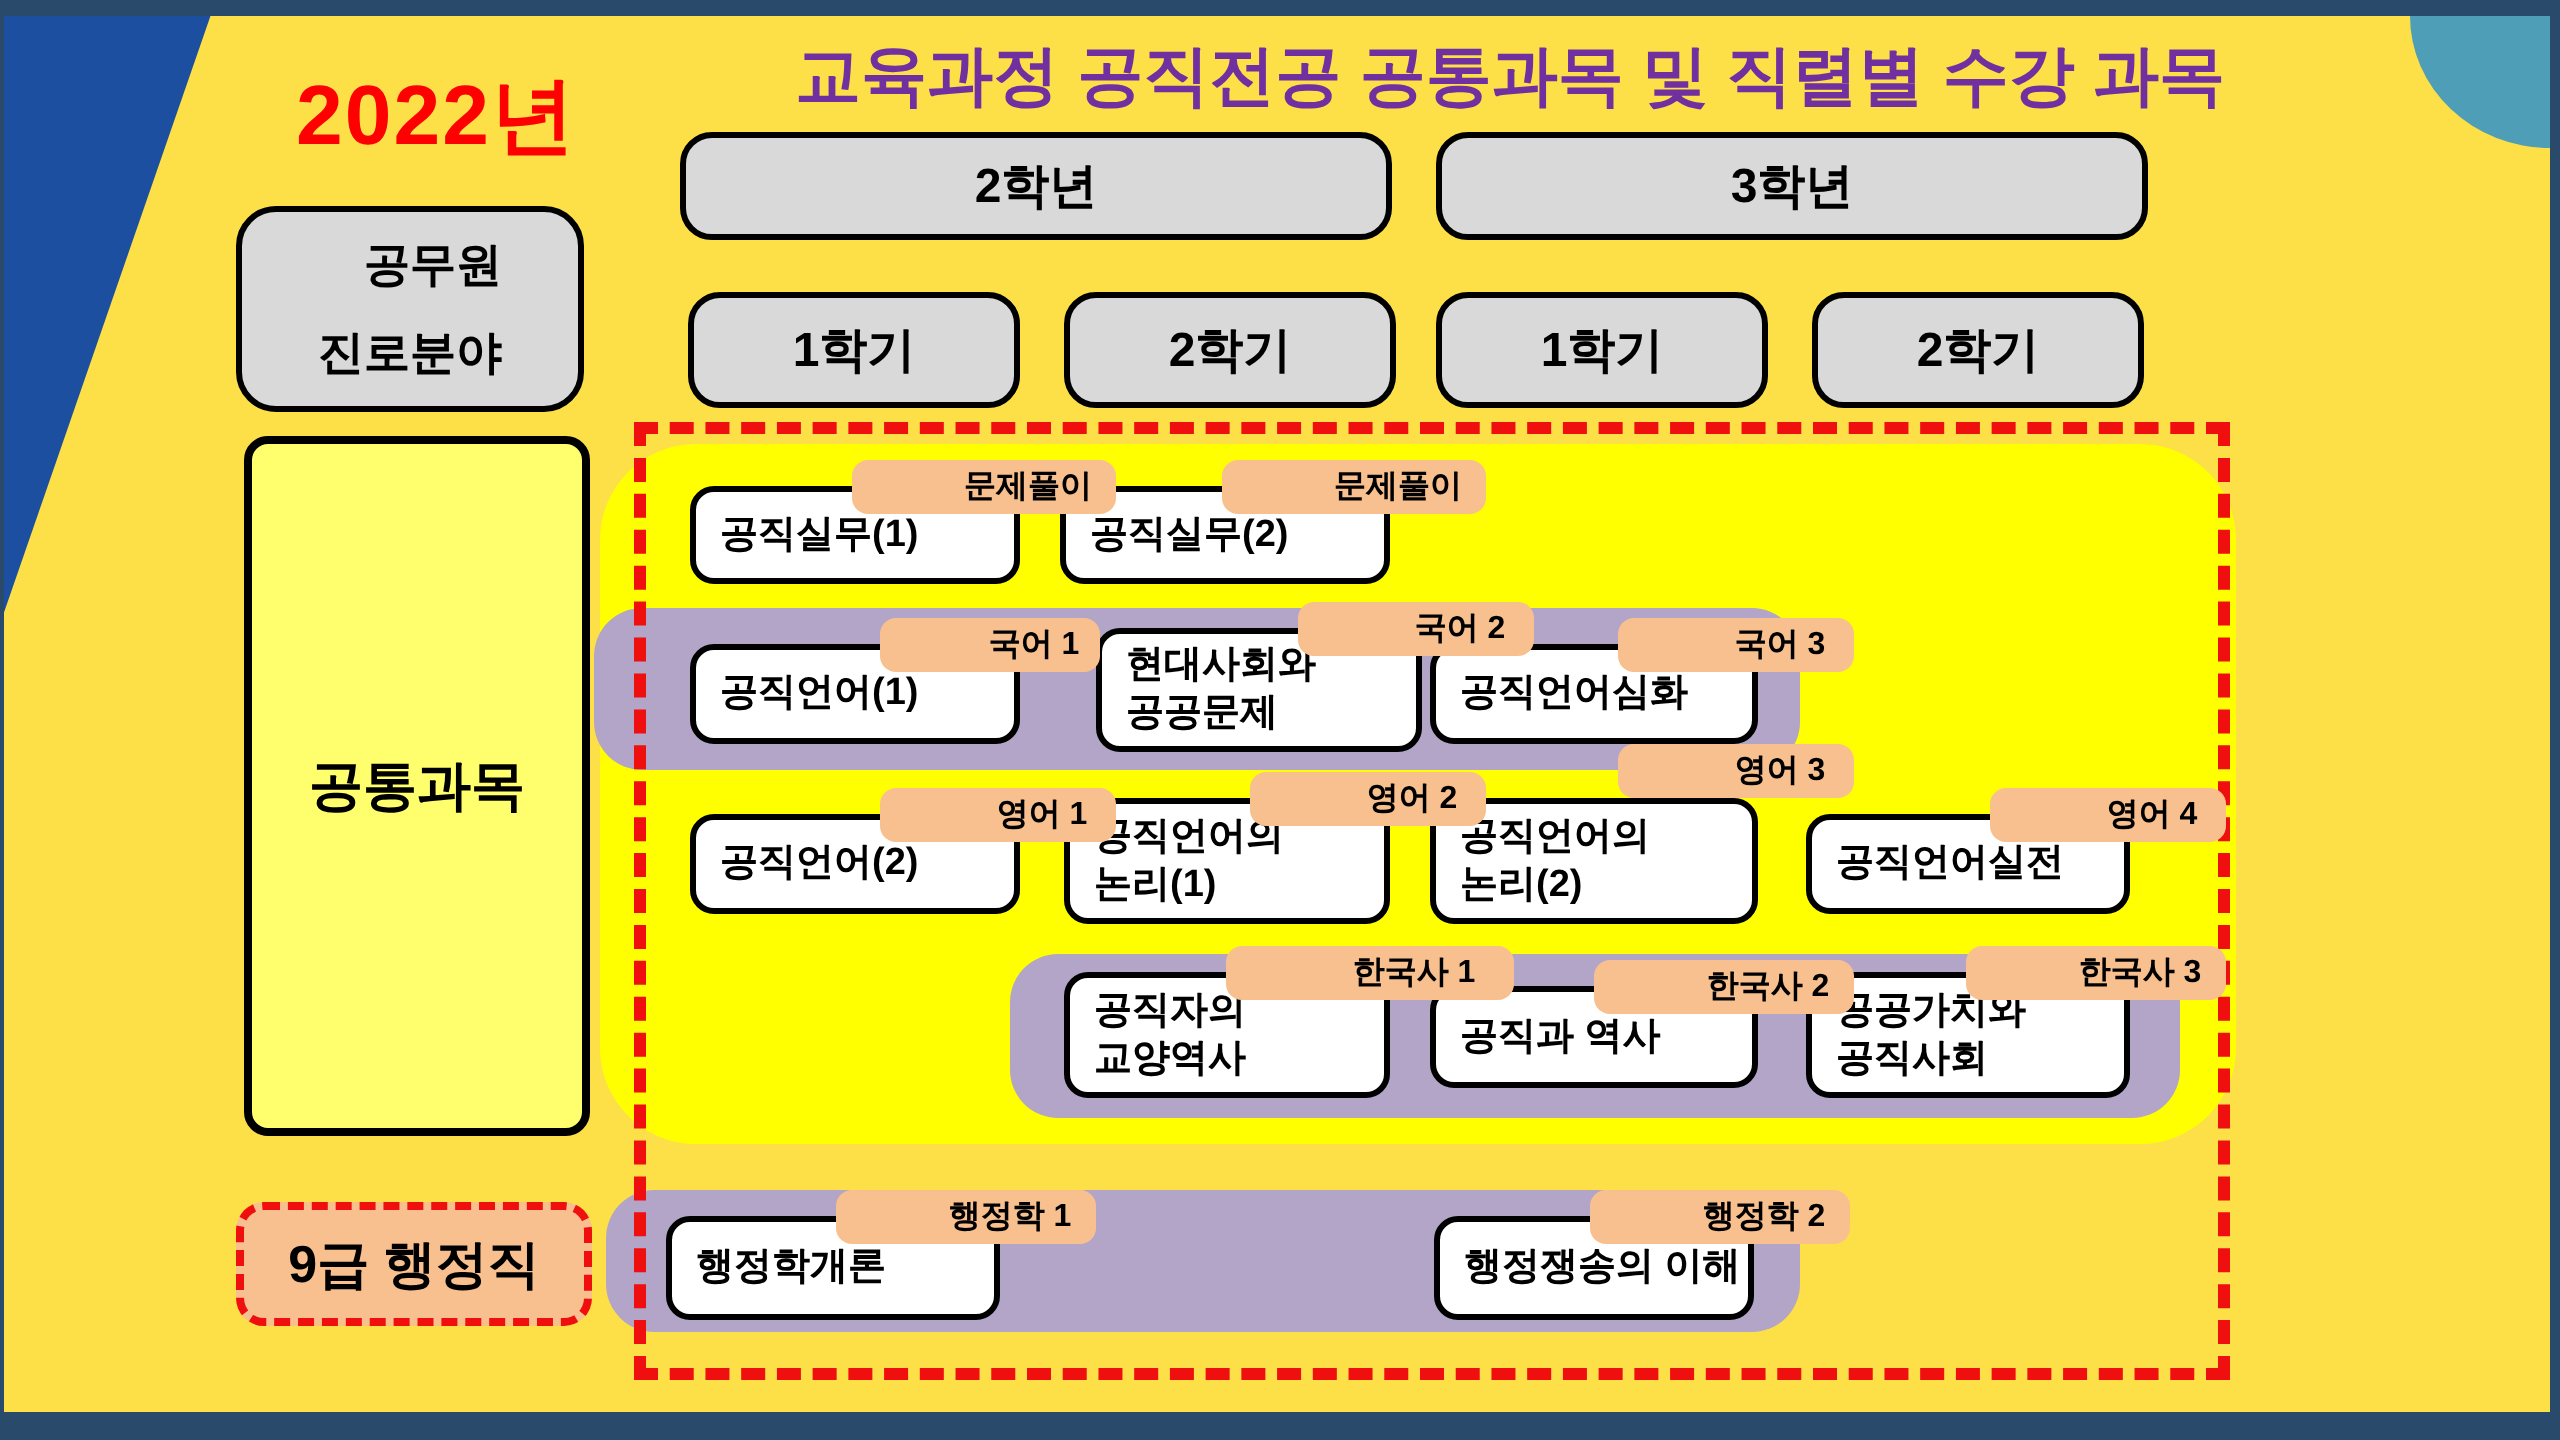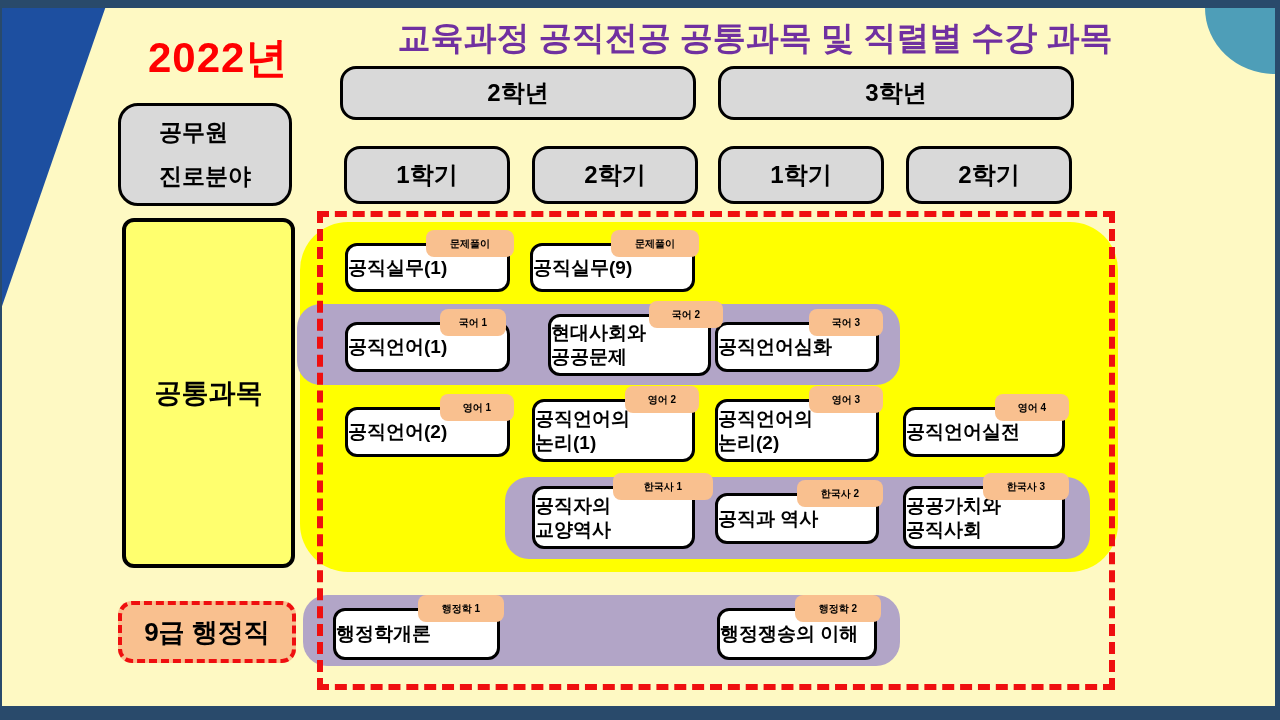--- a/index.html
+++ b/index.html
@@ -1,57 +1,57 @@
 <!DOCTYPE html>
 <html><head>
 <meta charset="utf-8">
 <style>
   html,body{margin:0;padding:0;background:#fff;}
   #canvas{
-    position:relative;width:1280px;height:720px;overflow:hidden;background:#fef9c3;
+    position:relative;width:1280px;height:720px;overflow:hidden;background:#fde047;
     font-family:"Liberation Sans","DejaVu Sans",sans-serif;font-weight:bold;color:#000;
   }
   
   .frame{position:absolute;background:#294A6B;}
   #frame-top{left:0;top:0;width:1280px;height:8px;}
   #frame-bottom{left:0;top:706px;width:1280px;height:14px;}
   #frame-right{right:0;top:0;width:5px;height:720px;}
   #frame-left{left:0;top:0;width:2px;height:720px;}
   
   #corner-wedge{position:absolute;left:0;top:0;width:108px;height:312px;background:#1D4FA0;
     -webkit-clip-path:polygon(0 0,100% 0,0 100%);clip-path:polygon(0 0,100% 0,0 100%);}
   #corner-accent{position:absolute;right:5px;top:8px;width:70px;height:66px;background:#4E9EB8;
     border-bottom-left-radius:100% 100%;}
   
   #year-label{position:absolute;left:148px;top:30px;font-size:42px;color:#FF0000;letter-spacing:1px;z-index:8;}
   #slide-title{position:absolute;left:330px;top:16px;width:850px;text-align:center;font-size:33px;color:#7030A0;z-index:8;}
   
   #career-box{position:absolute;left:118px;top:103px;width:168px;height:97px;background:#D9D9D9;
     border:3px solid #000;border-radius:20px;display:flex;align-items:center;justify-content:center;
-    text-align:left;font-size:23px;line-height:1.9;white-space:pre-line;z-index:4;}
+    text-align:right;font-size:23px;line-height:1.9;white-space:pre-line;z-index:4;}
   #common-box{position:absolute;left:122px;top:218px;width:165px;height:342px;background:#FFFF6E;
     border:4px solid #000;border-radius:12px;display:flex;align-items:center;justify-content:center;
     font-size:27px;z-index:4;}
   #track-box{position:absolute;left:118px;top:601px;width:170px;height:54px;background:#F9C08F;
     border:4px dashed #EF0F0F;border-radius:14px;display:flex;align-items:center;justify-content:center;
     font-size:26px;z-index:4;}
   
   .gray-box{position:absolute;background:#D9D9D9;border:3px solid #000;border-radius:16px;
     display:flex;align-items:center;justify-content:center;font-size:24px;z-index:4;}
   
   #yellow-area{position:absolute;left:300px;top:222px;width:818px;height:350px;background:#FFFF00;
     border-radius:48px;z-index:0;}
   .band{position:absolute;background:#B2A5C7;border-radius:24px;z-index:1;}
   #dashed-rect{position:absolute;left:317px;top:211px;width:786px;height:467px;
     border:6px dashed #EF0F0F;z-index:2;}
   .course-box{position:absolute;background:#ffffff;border:3px solid #000;border-radius:12px;
-    display:flex;align-items:center;box-sizing:border-box;
+    display:flex;align-items:center;padding-left:12px;box-sizing:border-box;
     font-size:19px;line-height:1.25;white-space:pre-line;z-index:5;}
   .course-tag{position:absolute;height:27px;background:#F9C08F;border-radius:8px;
-    display:flex;align-items:center;justify-content:center;font-size:10px;z-index:6;}
+    display:flex;align-items:center;justify-content:center;font-size:16px;z-index:6;padding-left:44px;}
 </style>
 </head>
 <body>
 
 <div id="canvas">
 
   <div id="corner-wedge"></div>
   <div id="corner-accent"></div>
   <div id="frame-top" class="frame"></div>
   <div id="frame-bottom" class="frame"></div>
@@ -73,37 +73,37 @@
     <div class="gray-box" style="left: 718px; top: 66px; width: 350px; height: 48px;">3학년</div>
     <div class="gray-box" style="left: 344px; top: 146px; width: 160px; height: 52px;">1학기</div>
     <div class="gray-box" style="left: 532px; top: 146px; width: 160px; height: 52px;">2학기</div>
     <div class="gray-box" style="left: 718px; top: 146px; width: 160px; height: 52px;">1학기</div>
     <div class="gray-box" style="left: 906px; top: 146px; width: 160px; height: 52px;">2학기</div>
     <div class="band" style="left: 297px; top: 304px; width: 603px; height: 81px;"></div>
     <div class="band" style="left: 505px; top: 477px; width: 585px; height: 82px;"></div>
     <div class="band" style="left: 303px; top: 595px; width: 597px; height: 71px;"></div>
     <div class="course-box" style="left: 345px; top: 243px; width: 165px; height: 49px;">공직실무(1)</div>
     <div class="course-tag" style="left: 426px; top: 230px; width: 88px;">문제풀이</div>
-    <div class="course-box" style="left: 530px; top: 243px; width: 165px; height: 49px;">공직실무(9)</div>
+    <div class="course-box" style="left: 530px; top: 243px; width: 165px; height: 49px;">공직실무(2)</div>
     <div class="course-tag" style="left: 611px; top: 230px; width: 88px;">문제풀이</div>
     <div class="course-box" style="left: 345px; top: 322px; width: 165px; height: 50px;">공직언어(1)</div>
     <div class="course-tag" style="left: 440px; top: 309px; width: 66px;">국어 1</div>
     <div class="course-box" style="left: 548px; top: 314px; width: 163px; height: 62px;">현대사회와
 공공문제</div>
     <div class="course-tag" style="left: 625px; top: 301px; width: 74px; margin-left: 24px;">국어 2</div>
     <div class="course-box" style="left: 715px; top: 322px; width: 164px; height: 50px;">공직언어심화</div>
     <div class="course-tag" style="left: 809px; top: 309px; width: 74px;">국어 3</div>
     <div class="course-box" style="left: 345px; top: 407px; width: 165px; height: 50px;">공직언어(2)</div>
     <div class="course-tag" style="left: 440px; top: 394px; width: 74px;">영어 1</div>
     <div class="course-box" style="left: 532px; top: 399px; width: 163px; height: 63px;">공직언어의
 논리(1)</div>
     <div class="course-tag" style="left: 625px; top: 386px; width: 74px;">영어 2</div>
     <div class="course-box" style="left: 715px; top: 399px; width: 164px; height: 63px;">공직언어의
 논리(2)</div>
-    <div class="course-tag" style="left: 809px; top: 386px; width: 74px;">영어 3</div>
+    <div class="course-tag" style="left: 809px; top: 372px; width: 74px;">영어 3</div>
     <div class="course-box" style="left: 903px; top: 407px; width: 162px; height: 50px;">공직언어실전</div>
     <div class="course-tag" style="left: 995px; top: 394px; width: 74px;">영어 4</div>
     <div class="course-box" style="left: 532px; top: 486px; width: 163px; height: 63px;">공직자의
 교양역사</div>
     <div class="course-tag" style="left: 613px; top: 473px; width: 100px;">한국사 1</div>
     <div class="course-box" style="left: 715px; top: 493px; width: 164px; height: 51px;">공직과 역사</div>
     <div class="course-tag" style="left: 797px; top: 480px; width: 86px;">한국사 2</div>
     <div class="course-box" style="left: 903px; top: 486px; width: 162px; height: 63px;">공공가치와
 공직사회</div>
     <div class="course-tag" style="left: 983px; top: 473px; width: 86px;">한국사 3</div>

